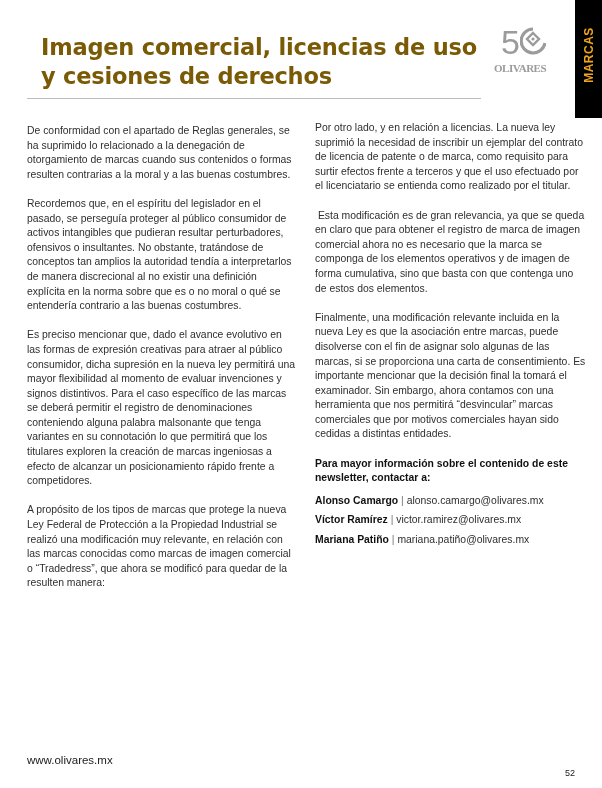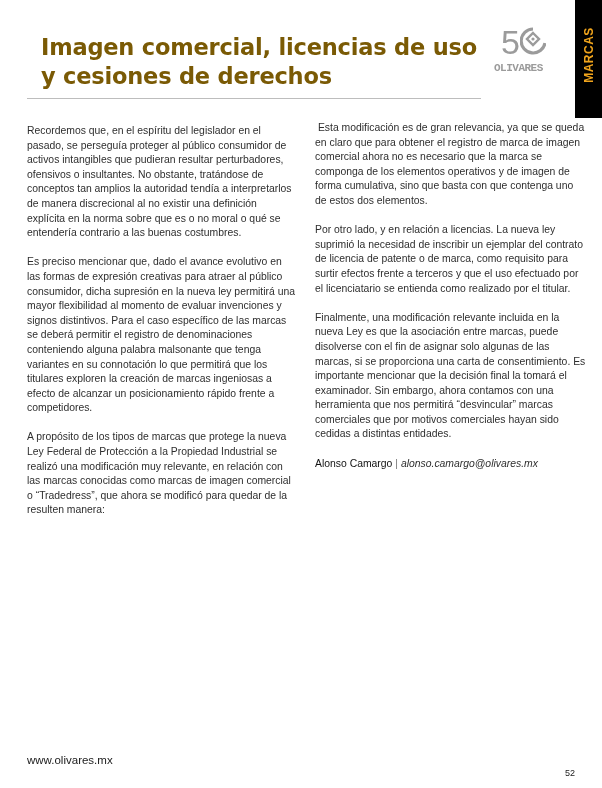--- a/index.html
+++ b/index.html
@@ -9,33 +9,33 @@
     }
     .title {
       position: absolute; left: 41px; top: 33px; width: 440px;
       font-family: "DejaVu Sans", sans-serif; font-weight: bold; font-size: 22.5px;
       line-height: 29px; color: #7a5a05; margin: 0; letter-spacing: -0.2px;
     }
     .divider { position: absolute; left: 27px; top: 98px; width: 454px; height: 1px; background: #bdbdbd; }
     .logo { position: absolute; left: 494px; top: 25px; width: 60px; height: 50px; }
     .logo .fifty { position: absolute; left: 7px; top: 0; font-family: "Liberation Sans", sans-serif; font-size: 34px; color: #9b9b9b; line-height: 34px; letter-spacing: -4px; }
     .logo .emblem { position: absolute; left: 26px; top: 2px; width: 26px; height: 28px; }
-    .logo .brand { position: absolute; left: 0; top: 37px; font-family: Liberation Mono, monospace; font-weight: bold; font-size: 11px; color: #9b9b9b; letter-spacing: -0.5px; }
+    .logo .brand { position: absolute; left: 0; top: 37px; font-family: Liberation Serif, serif; font-weight: bold; font-size: 11px; color: #9b9b9b; letter-spacing: -0.5px; }
     .tab { position: absolute; left: 575px; top: 0; width: 27px; height: 118px; background: #000; }
     .tab span {
       position: absolute; left: 50%; top: 55px; transform: translate(-50%, -50%) rotate(-90deg);
       font-family: "Liberation Sans", sans-serif; font-weight: bold; font-size: 12px; color: #f0a41c; letter-spacing: 0.5px; white-space: nowrap;
     }
     .col { position: absolute; top: 121px; font-size: 10.4px; line-height: 14.6px; color: #2e2e2e; }
     .col.left { left: 27px; width: 270px; top: 124px; }
     .col.right { left: 315px; width: 272px; }
     .col p { margin: 0 0 14.6px 0; }
     .contact-heading { font-weight: bold; color: #111; margin-bottom: 8px !important; }
     .contact { margin: 0 0 5px 0 !important; }
-    .contact .name { font-weight: normal; color: #111; }
+    .contact .name { font-weight: bold; color: #111; }
     .contact .sep { color: #777; }
     .footer-url { position: absolute; left: 27px; top: 754px; font-family: "Liberation Sans", sans-serif; font-weight: normal; font-size: 11.5px; color: #1a1a1a; }
     .page-num { position: absolute; left: 565px; top: 768px; font-family: "Liberation Sans", sans-serif; font-size: 9px; color: #1a1a1a; }
   </style>
 </head>
 <body>
 
 <h1 class="title">Imagen comercial, licencias de uso y cesiones de derechos</h1>
 <div class="divider"></div>
 
@@ -47,28 +47,36 @@
     <circle cx="13" cy="12" r="1.6" fill="#9b9b9b"></circle>
   </svg>
   <span class="brand">OLIVARES</span>
 </div>
 
 <div class="tab">
   <span>MARCAS</span>
 </div>
 
 <div class="col left">
+  <p>De conformidad con el apartado de Reglas generales, se ha suprimido lo relacionado a la denegación de otorgamiento de marcas cuando sus contenidos o formas resulten contrarias a la moral y a las buenas costumbres.</p>
   <p>Recordemos que, en el espíritu del legislador en el pasado, se perseguía proteger al público consumidor de activos intangibles que pudieran resultar perturbadores, ofensivos o insultantes. No obstante, tratándose de conceptos tan amplios la autoridad tendía a interpretarlos de manera discrecional al no existir una definición explícita en la norma sobre que es o no moral o qué se entendería contrario a las buenas costumbres.</p>
   <p>Es preciso mencionar que, dado el avance evolutivo en las formas de expresión creativas para atraer al público consumidor, dicha supresión en la nueva ley permitirá una mayor flexibilidad al momento de evaluar invenciones y signos distintivos. Para el caso específico de las marcas se deberá permitir el registro de denominaciones conteniendo alguna palabra malsonante que tenga variantes en su connotación lo que permitirá que los titulares exploren la creación de marcas ingeniosas a efecto de alcanzar un posicionamiento rápido frente a competidores.</p>
   <p>A propósito de los tipos de marcas que protege la nueva Ley Federal de Protección a la Propiedad Industrial se realizó una modificación muy relevante, en relación con las marcas conocidas como marcas de imagen comercial o “Tradedress”, que ahora se modificó para quedar de la resulten manera:</p>
 </div>
 
 <div class="col right">
+  <p>Por otro lado, y en relación a licencias. La nueva ley suprimió la necesidad de inscribir un ejemplar del contrato de licencia de patente o de marca, como requisito para surtir efectos frente a terceros y que el uso efectuado por el licenciatario se entienda como realizado por el titular.</p>
   <p style="white-space: pre-wrap;"> Esta modificación es de gran relevancia, ya que se queda en claro que para obtener el registro de marca de imagen comercial ahora no es necesario que la marca se componga de los elementos operativos y de imagen de forma cumulativa, sino que basta con que contenga uno de estos dos elementos.</p>
-  <p>Por otro lado, y en relación a licencias. La nueva ley suprimió la necesidad de inscribir un ejemplar del contrato de licencia de patente o de marca, como requisito para surtir efectos frente a terceros y que el uso efectuado por el licenciatario se entienda como realizado por el titular.</p>
   <p>Finalmente, una modificación relevante incluida en la nueva Ley es que la asociación entre marcas, puede disolverse con el fin de asignar solo algunas de las marcas, si se proporciona una carta de consentimiento. Es importante mencionar que la decisión final la tomará el examinador. Sin embargo, ahora contamos con una herramienta que nos permitirá “desvincular” marcas comerciales que por motivos comerciales hayan sido cedidas a distintas entidades.</p>
+  <p class="contact-heading">Para mayor información sobre el contenido de este newsletter, contactar a:</p>
   <p class="contact">
-    <span class="name">Alonso Camargo</span><span class="sep" style="white-space: pre;"> | </span><a style="color: inherit; text-decoration: none; font-style: italic;">alonso.camargo@olivares.mx</a>
+    <span class="name">Alonso Camargo</span><span class="sep" style="white-space: pre;"> | </span><a style="color: inherit; text-decoration: none;">alonso.camargo@olivares.mx</a>
+  </p>
+  <p class="contact">
+    <span class="name">Víctor Ramírez</span><span class="sep" style="white-space: pre;"> | </span><a style="color: inherit; text-decoration: none;">victor.ramirez@olivares.mx</a>
+  </p>
+  <p class="contact">
+    <span class="name">Mariana Patiño</span><span class="sep" style="white-space: pre;"> | </span><a style="color: inherit; text-decoration: none;">mariana.patiño@olivares.mx</a>
   </p>
 </div>
 
 <a class="footer-url" style="text-decoration: none;">www.olivares.mx</a>
 <span class="page-num">52</span>
 
 </body></html>

